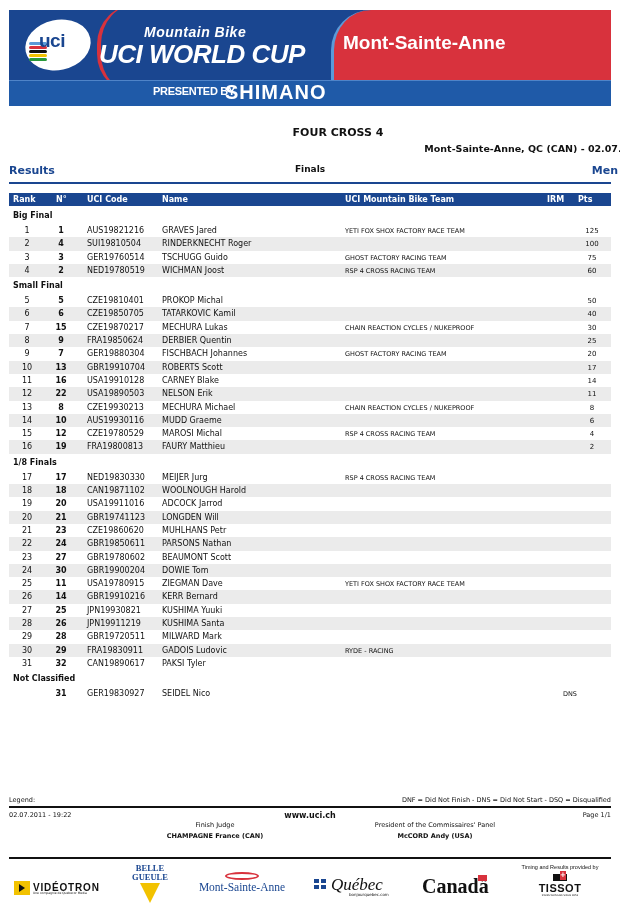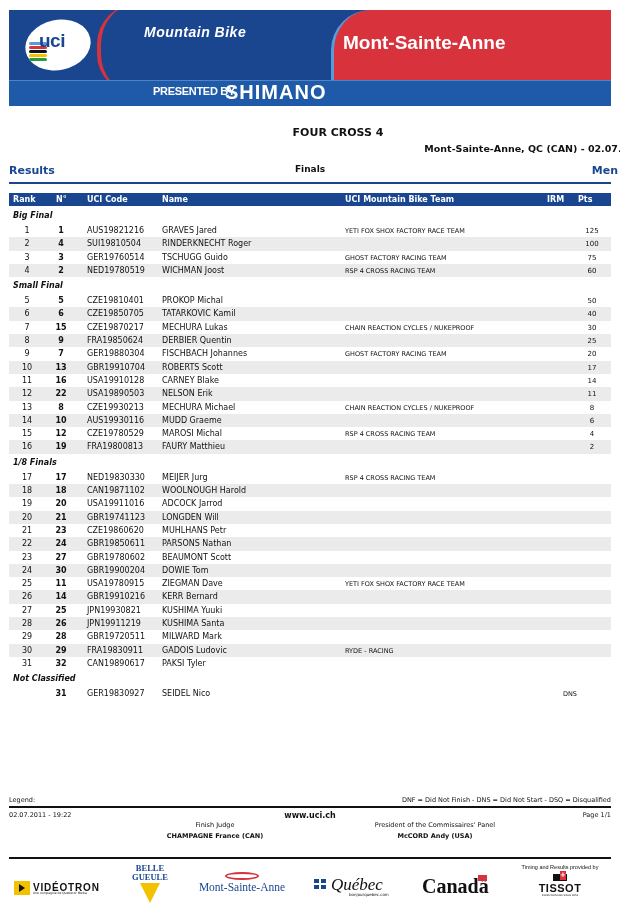--- a/index.html
+++ b/index.html
@@ -30,21 +30,21 @@
   .finals-label { position: absolute; left: 0; width: 620px; text-align: center; top: 164px; font-size: 9px; font-weight: bold; }
   .men-label { position: absolute; right: 2px; top: 164px; font-size: 11px; font-weight: bold; color: #1a4690; }
   .rule-blue { position: absolute; left: 9px; width: 602px; top: 182px; height: 2px; background: #1a4690; }
 
   
   .thead { position: absolute; left: 9px; top: 193px; width: 602px; height: 13px; background: #1a4690; color: #fff; font-size: 8px; font-weight: bold; }
   .thead span { position: absolute; top: 1.5px; }
 
   
   .rows { position: absolute; left: 9px; top: 207px; width: 602px; }
-  .section { height: 17px; font-size: 8px; font-weight: bold; font-style: italic; padding-left: 4px; padding-top: 4px; }
+  .section { height: 17px; font-size: 8px; font-weight: bold; padding-left: 4px; padding-top: 4px; }
   .row { position: relative; height: 13.3px; font-size: 8px; }
   .row.shade { background: #ebebeb; }
   .row span { position: absolute; top: 2px; white-space: nowrap; }
   .c-rank { left: 8px; width: 20px; text-align: center; }
   .c-no { left: 42px; width: 20px; text-align: center; font-weight: bold; }
   .c-code { left: 78px; }
   .c-name { left: 153px; }
   .c-team { left: 336px; font-size: 6.5px; top: 3px !important; }
   .c-irm { left: 540px; font-size: 6.5px; top: 3px !important; padding-left: 14px; }
   .c-pts { left: 566px; width: 34px; text-align: center; font-size: 7px; top: 3px !important; }
@@ -99,20 +99,21 @@
   <div class="uci-logo"></div>
   <div class="uci-stripes">
     <span style="background:#5b9ad8"></span>
     <span style="background:#d8323d"></span>
     <span style="background:#111"></span>
     <span style="background:#f2c200"></span>
     <span style="background:#2a9a3a"></span>
   </div>
   <div class="uci-text">uci</div>
   <div class="mtb-text">Mountain Bike</div>
+  <div class="wc-text">UCI WORLD CUP</div>
   <div class="venue-text">Mont-Sainte-Anne</div>
   <div class="presented">PRESENTED BY</div>
   <div class="shimano">SHIMANO</div>
 </div>
 
 <div class="title t1">FOUR CROSS 4</div>
 <div class="title t2">Mont-Sainte-Anne, QC (CAN) - 02.07.2011</div>
 <div class="results-label">Results</div>
 <div class="finals-label">Finals</div>
 <div class="men-label">Men</div>

